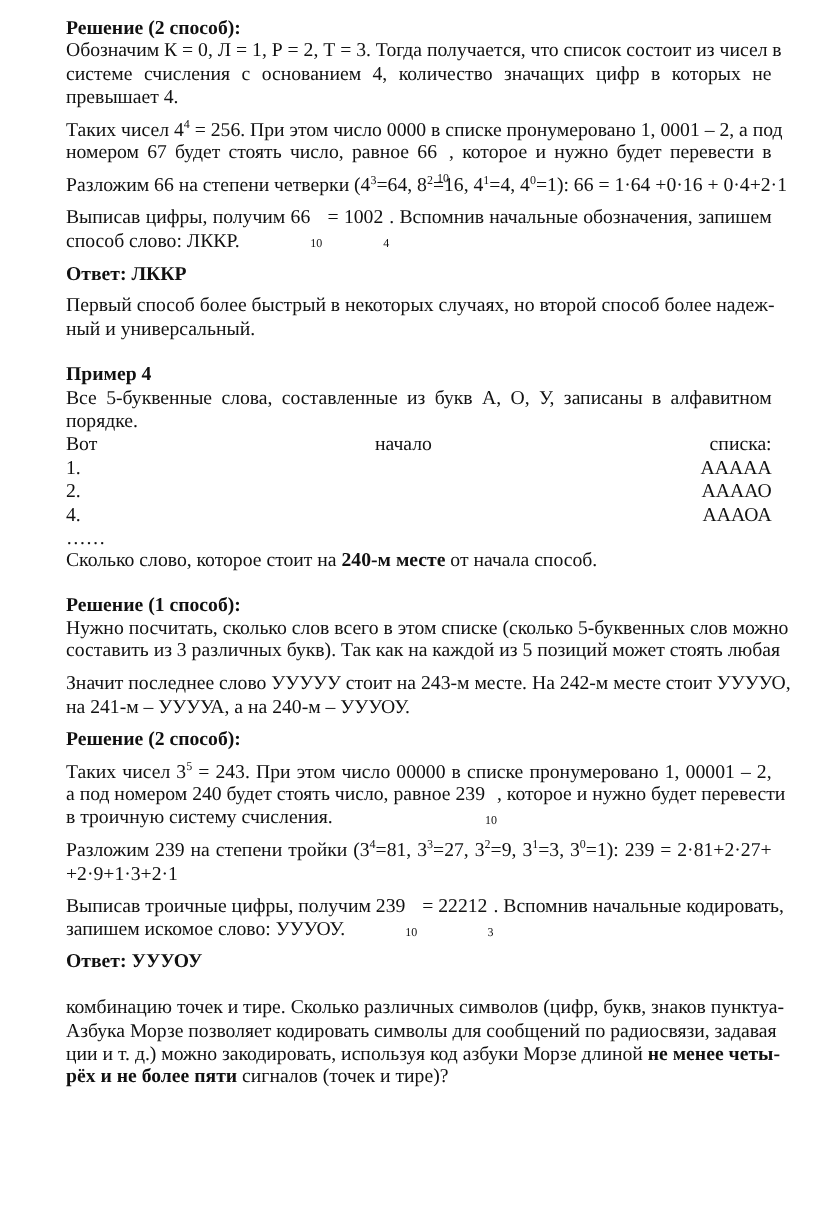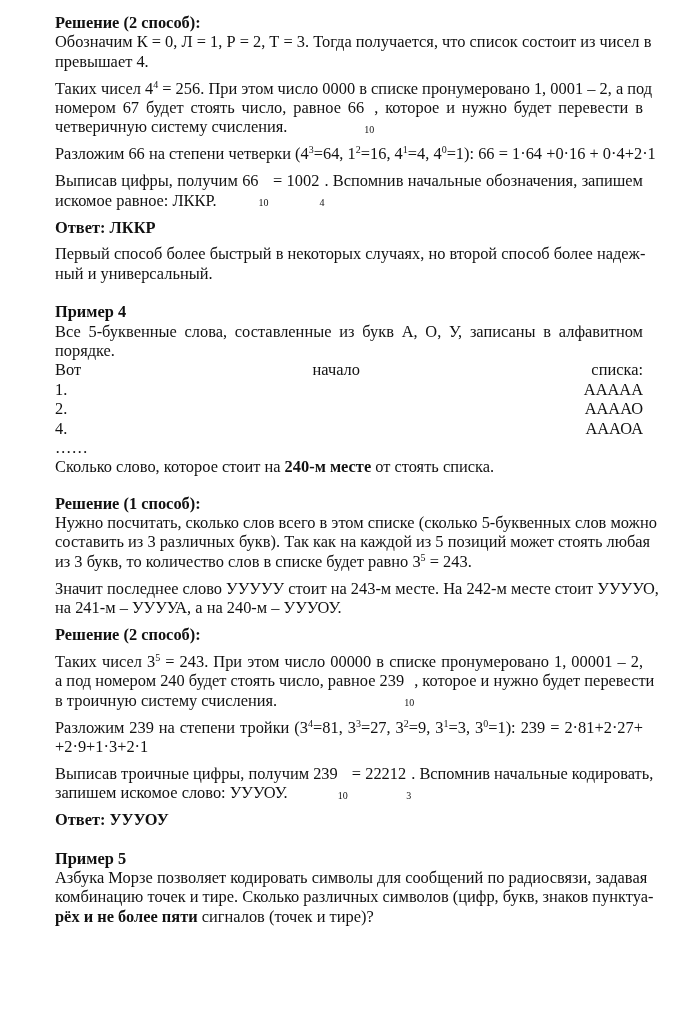--- a/index.html
+++ b/index.html
@@ -29,36 +29,36 @@
 </style>
 </head>
 <body>
 
 <div class="page" id="page">
     <div class="block heading">
       <span class="line last"><span class="b">Решение (2 способ):</span></span>
     </div>
     <div class="block">
       <span class="line"><span>Обозначим К = 0, Л = 1, Р = 2, Т = 3. Тогда получается, что список состоит из чисел в</span></span>
+      <span class="line"><span>системе счисления с основанием 4, количество значащих цифр в которых не</span></span>
       <span class="line last"><span>превышает 4.</span></span>
     </div>
     <div class="gap-s"></div>
     <div class="block">
       <span class="line"><span>Таких чисел 4</span><sup>4</sup><span> = 256. При этом число 0000 в списке пронумеровано 1, 0001 – 2, а под</span></span>
       <span class="line"><span>номером 67 будет стоять число, равное 66</span><sub>10</sub><span>, которое и нужно будет перевести в</span></span>
-      <span class="line last"><span>четверичную систему счисления.</span></span>
     </div>
     <div class="gap-s"></div>
     <div class="block">
-      <span class="line last"><span>Разложим 66 на степени четверки (4</span><sup>3</sup><span>=64, 1</span><sup>2</sup><span>=16, 4</span><sup>1</sup><span>=4, 4</span><sup>0</sup><span>=1): 66 = 1·64 +0·16 + 0·4+2·1</span></span>
+      <span class="line last"><span>Разложим 66 на степени четверки (4</span><sup>3</sup><span>=64, 8</span><sup>2</sup><span>=16, 4</span><sup>1</sup><span>=4, 4</span><sup>0</sup><span>=1): 66 = 1·64 +0·16 + 0·4+2·1</span></span>
     </div>
     <div class="gap-s"></div>
     <div class="block">
       <span class="line"><span>Выписав цифры, получим 66</span><sub>10</sub><span> = 1002</span><sub>4</sub><span>. Вспомнив начальные обозначения, запишем</span></span>
-      <span class="line last"><span>искомое равное: ЛККР.</span></span>
+      <span class="line last"><span>способ слово: ЛККР.</span></span>
     </div>
     <div class="gap-s"></div>
     <div class="block heading">
       <span class="line last"><span class="b">Ответ: ЛККР</span></span>
     </div>
     <div class="gap-s"></div>
     <div class="block">
       <span class="line"><span>Первый способ более быстрый в некоторых случаях, но второй способ более надеж-</span></span>
       <span class="line last"><span>ный и универсальный.</span></span>
     </div>
@@ -67,30 +67,29 @@
       <span class="line last"><span class="b">Пример 4</span></span>
     </div>
     <div class="block">
       <span class="line"><span>Все 5-буквенные слова, составленные из букв А, О, У, записаны в алфавитном</span></span>
       <span class="line"><span>порядке.</span></span>
       <span class="line"><span>Вот начало списка:</span></span>
       <span class="line"><span>1. ААААА</span></span>
       <span class="line"><span>2. ААААО</span></span>
       <span class="line"><span>4. АААОА</span></span>
       <span class="line"><span>……</span></span>
-      <span class="line last"><span>Сколько слово, которое стоит на </span><span class="b">240-м месте</span><span> от стоять списка.</span></span>
+      <span class="line last"><span>Сколько слово, которое стоит на </span><span class="b">240-м месте</span><span> от начала способ.</span></span>
     </div>
     <div class="gap-m"></div>
     <div class="block heading">
       <span class="line last"><span class="b">Решение (1 способ):</span></span>
     </div>
     <div class="block">
       <span class="line"><span>Нужно посчитать, сколько слов всего в этом списке (сколько 5-буквенных слов можно</span></span>
       <span class="line"><span>составить из 3 различных букв). Так как на каждой из 5 позиций может стоять любая</span></span>
-      <span class="line last"><span>из 3 букв, то количество слов в списке будет равно 3</span><sup>5</sup><span> = 243.</span></span>
     </div>
     <div class="gap-s"></div>
     <div class="block">
       <span class="line"><span>Значит последнее слово УУУУУ стоит на 243-м месте. На 242-м месте стоит УУУУО,</span></span>
       <span class="line last"><span>на 241-м – УУУУА, а на 240-м – УУУОУ.</span></span>
     </div>
     <div class="gap-s"></div>
     <div class="block heading">
       <span class="line last"><span class="b">Решение (2 способ):</span></span>
     </div>
@@ -108,21 +107,19 @@
     <div class="gap-s"></div>
     <div class="block">
       <span class="line"><span>Выписав троичные цифры, получим 239</span><sub>10</sub><span> = 22212</span><sub>3</sub><span>. Вспомнив начальные кодировать,</span></span>
       <span class="line last"><span>запишем искомое слово: УУУОУ.</span></span>
     </div>
     <div class="gap-s"></div>
     <div class="block heading">
       <span class="line last"><span class="b">Ответ: УУУОУ</span></span>
     </div>
     <div class="gap-l"></div>
-    <div class="block heading">
-      <span class="line last"><span class="b">Пример 5</span></span>
-    </div>
     <div class="block">
+      <span class="line"><span>комбинацию точек и тире. Сколько различных символов (цифр, букв, знаков пунктуа-</span></span>
       <span class="line"><span>Азбука Морзе позволяет кодировать символы для сообщений по радиосвязи, задавая</span></span>
-      <span class="line"><span>комбинацию точек и тире. Сколько различных символов (цифр, букв, знаков пунктуа-</span></span>
+      <span class="line"><span>ции и т. д.) можно закодировать, используя код азбуки Морзе длиной </span><span class="b">не менее четы-</span></span>
       <span class="line last"><span class="b">рёх и не более пяти</span><span> сигналов (точек и тире)?</span></span>
     </div>
   </div>
 
 </body></html>

